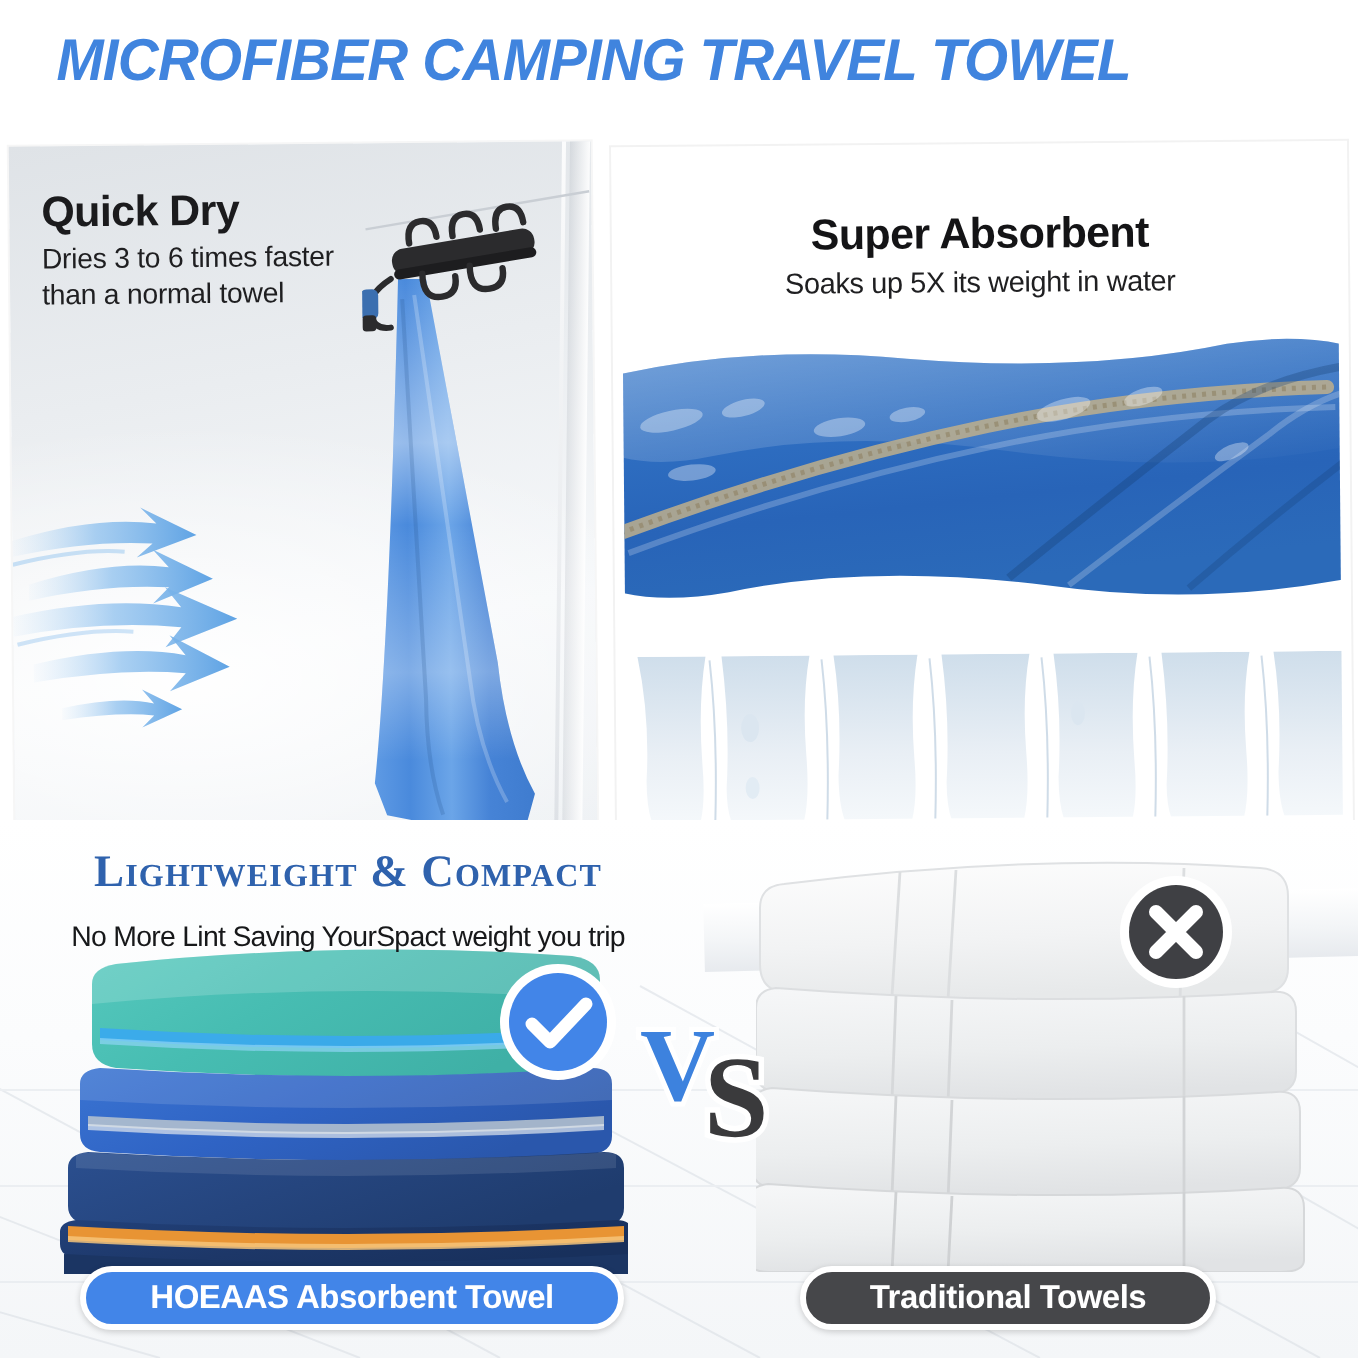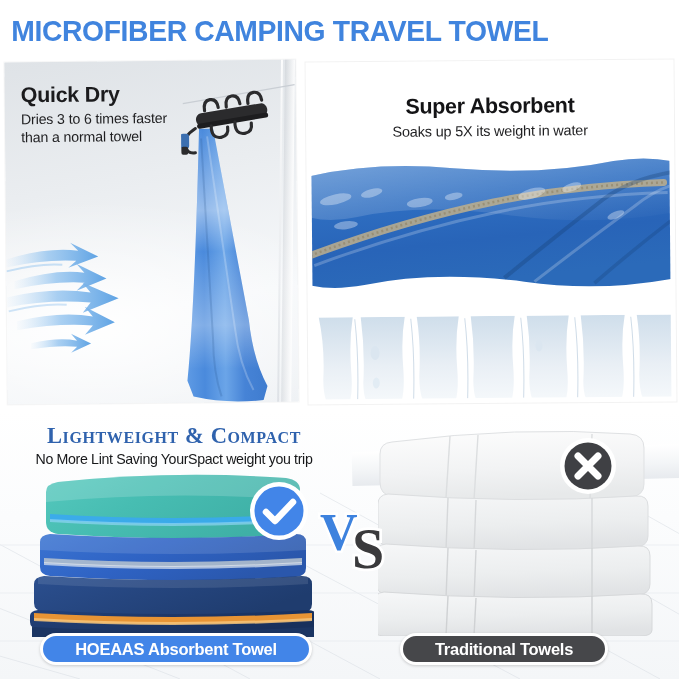--- a/index.html
+++ b/index.html
@@ -17,35 +17,36 @@
     width: 679px; height: 679px;
     background: #ffffff;
     overflow: hidden;
   }
 
   
   .header {
     position: absolute;
     left: 0; top: 0;
     width: 593px; height: 62px;
-    display: flex; align-items: center; justify-content: flex-start;
+    display: flex; align-items: center; justify-content: center;
     background: #ffffff;
+    font-style: italic;
   }
   .header-title {
     font-family: "Liberation Sans", sans-serif;
     font-weight: bold;
     font-size: 29.5px;
     letter-spacing: -0.4px;
     color: #4084de;
     white-space: nowrap;
     transform: scaleX(0.96);
   }
 
   
-  .top-row { position: absolute; left: 0; top: 59px; width: 573px; height: 348px; }
+  .top-row { position: absolute; left: 0; top: 70px; width: 573px; height: 348px; }
 
   
   .panel-quickdry {
     position: absolute;
     left: 6px; top: 2px;
     width: 291px; height: 342px;
     background: linear-gradient(165deg, #e4e7ea 0%, #eef0f2 28%, #f4f6f8 55%, #eceef1 100%);
     overflow: hidden;
     transform: rotate(-0.55deg);
     box-shadow: 0 0 0 1px rgba(0,0,0,0.035);
@@ -126,21 +127,21 @@
     position: absolute; left: 352px; top: 38px; width: 330px; height: 34px;
     background: linear-gradient(180deg, #ffffff 0%, #f3f5f7 55%, #e7eaee 100%);
     transform: rotate(-1.4deg);
   }
 
   .lw-text { position: absolute; left: 14px; top: 14px; width: 320px; text-align: center; z-index: 6; }
   .lw-title {
     font-family: "Liberation Serif", serif;
     font-size: 22.5px; font-weight: bold; color: #2f62ad;
     font-variant: small-caps; letter-spacing: 0.6px; line-height: 1.1;
-    margin-bottom: 2px;
+    margin-bottom: 12px;
   }
   .lw-sub { font-size: 14.2px; color: #17181a; letter-spacing: -0.35px; }
 
   .stack-micro { position: absolute; left: 24px; top: 62px; width: 290px; height: 165px; z-index: 4; }
   .stack-trad { position: absolute; left: 378px; top: 8px; width: 288px; height: 218px; z-index: 4; }
 
   .check-badge { position: absolute; left: 249px; top: 481px; width: 60px; height: 60px; z-index: 9; }
   .x-badge { position: absolute; left: 559px; top: 437px; width: 58px; height: 58px; z-index: 9; }
 
   .vs-badge {

